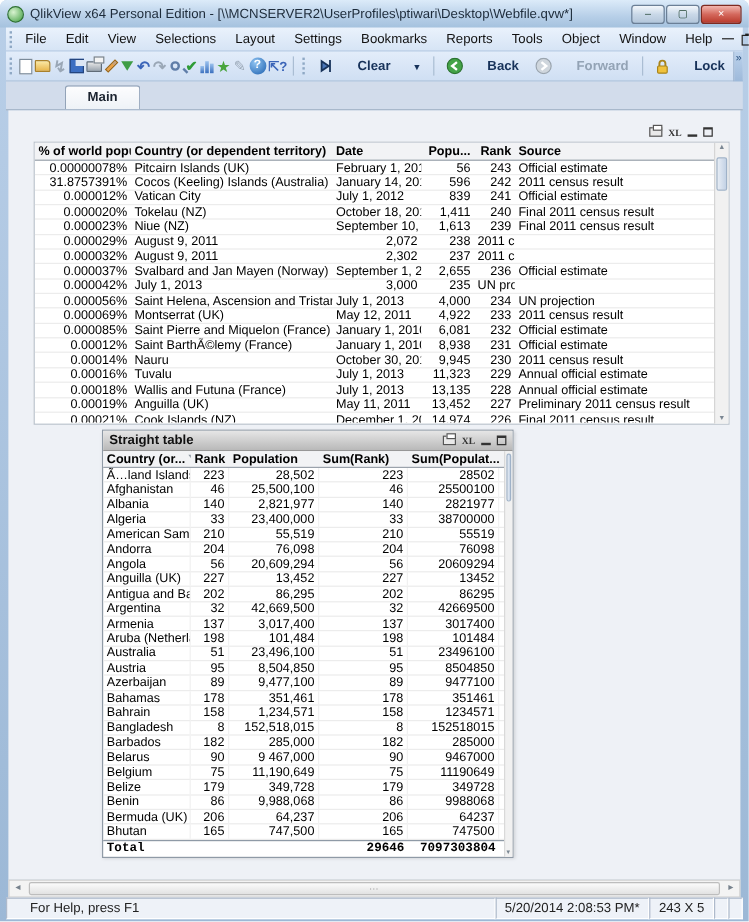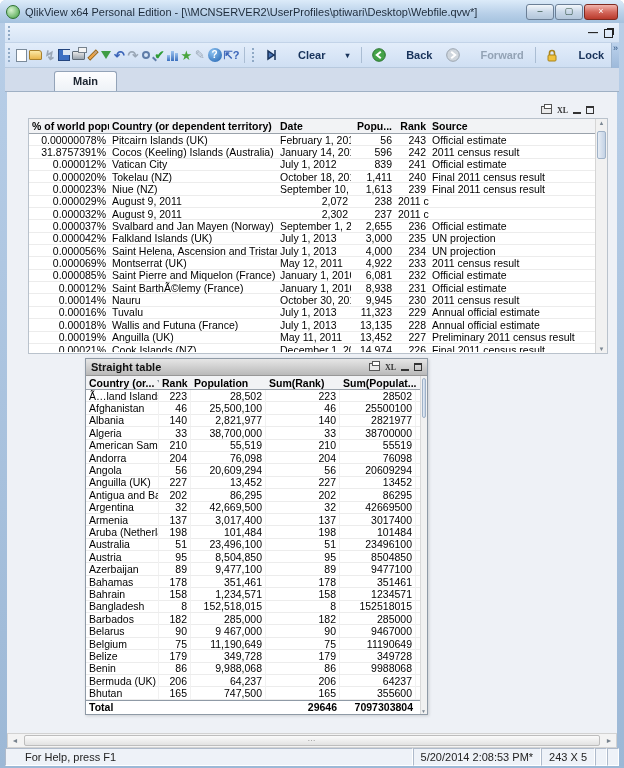--- a/index.html
+++ b/index.html
@@ -82,21 +82,21 @@
   .straight { position:absolute; left:78px; top:266px; width:343px; border:1px solid #8f9aa6; background:#fff; box-shadow:1px 1px 3px rgba(0,0,0,.15); }
   .st-caption { height:17px; display:flex; align-items:center; padding:0 5px; font-size:11px; font-weight:bold; color:#111;
     background:linear-gradient(#e6e6e6,#b9b9b9); border-bottom:1px solid #979797;gap:36px; }
   .st-caption .capicons { margin-left:auto; padding-right:0; }
   .st-wrap { display:flex; }
   .st-main { flex:1;border-radius:12px; }
   .st-header,.st-row,.st-total { display:grid; grid-template-columns:73px 32px 75px 74px 76px; font-size:10.5px; }
   .st-header { font-weight:bold; background:#f2f3f5; border-bottom:1px solid #9aa2ab; height:14px; align-items:center; }
   .st-row { height:12.4px; border-bottom:1px solid #ececec; align-items:center; }
   .st-row .c { border-right:1px solid #f1f1f1; }
-  .st-total { height:14px; align-items:center; font-weight:bold; border-top:1px solid #8f9aa6; }
+  .st-total { height:14px; align-items:center; font-weight:bold; border-top:1px solid #8f9aa6;font-family:Liberation Mono, monospace; }
   .st-vscroll { width:7px; background:#f1f1f1; border-left:1px solid #d9d9d9; position:relative; }
   
   .hscroll { position:absolute; left:7px; top:733px; width:610px; height:15px; background:#f3f3f3; border:1px solid #d2d2d2; display:flex; align-items:center; }
   .harr { width:14px; text-align:center; font-size:7px; color:#77828d; }
   .hthumb { height:11px; flex:1; margin:0 2px; background:linear-gradient(#fbfbfb,#e2e2e2); border:1px solid #bdbdbd; border-radius:2px; text-align:center; font-size:8px; color:#999; line-height:9px; letter-spacing:1px; }
   .statusbar { position:absolute; left:5px; top:748px; width:614px; height:18px; background:#eef2f8; display:flex; align-items:stretch; font-size:11px; color:#222; }
   .sb-cell { border:1px solid; border-color:#aebacb #fff #fff #aebacb; padding:1px 7px; white-space:nowrap; display:flex; align-items:center; }
   .sb-help { flex:1;padding-left:19px; }
   .sb-mini { width:12px; padding:0; }
 </style>
@@ -110,20 +110,46 @@
     <div class="title-text">QlikView x64 Personal Edition - [\\MCNSERVER2\UserProfiles\ptiwari\Desktop\Webfile.qvw*]</div>
     <div class="winbtns">
       <div class="winbtn">–</div>
       <div class="winbtn">▢</div>
       <div class="winbtn close">×</div>
     </div>
   </div>
 
   <div class="menubar">
     <span class="grip"></span>
+    <span style="display:flex;">
+
+        <span class="menu-item">File</span>
+
+        <span class="menu-item">Edit</span>
+
+        <span class="menu-item">View</span>
+
+        <span class="menu-item">Selections</span>
+
+        <span class="menu-item">Layout</span>
+
+        <span class="menu-item">Settings</span>
+
+        <span class="menu-item">Bookmarks</span>
+
+        <span class="menu-item">Reports</span>
+
+        <span class="menu-item">Tools</span>
+
+        <span class="menu-item">Object</span>
+
+        <span class="menu-item">Window</span>
+
+        <span class="menu-item">Help</span>
+      </span>
     <span class="mdi-btns">
       <span>—</span>
       <span class="mdi-restore"></span>
 
     </span>
   </div>
 
   <div class="toolbar">
     <span class="grip"></span>
     <span class="tbi">
@@ -306,21 +332,20 @@
                 <span class="c num">0.000037%</span>
                 <span class="c">Svalbard and Jan Mayen (Norway)</span>
                 <span class="c">September 1, 2012</span>
                 <span class="c num">2,655</span>
                 <span class="c num">236</span>
                 <span class="c">Official estimate</span>
               </div>
 
               <div class="t1-row">
                 <span class="c num">0.000042%</span>
-                <span class="c">Falkland Islands (UK)</span>
                 <span class="c">July 1, 2013</span>
                 <span class="c num">3,000</span>
                 <span class="c num">235</span>
                 <span class="c">UN projection</span>
               </div>
 
               <div class="t1-row">
                 <span class="c num">0.000056%</span>
                 <span class="c">Saint Helena, Ascension and Tristan da Cunha ...</span>
                 <span class="c">July 1, 2013</span>
@@ -451,21 +476,21 @@
                 <span class="c">Albania</span>
                 <span class="c num">140</span>
                 <span class="c num">2,821,977</span>
                 <span class="c num">140</span>
                 <span class="c num">2821977</span>
               </div>
 
               <div class="st-row">
                 <span class="c">Algeria</span>
                 <span class="c num">33</span>
-                <span class="c num">38,700,000</span>
+                <span class="c num">23,400,000</span>
                 <span class="c num">33</span>
                 <span class="c num">38700000</span>
               </div>
 
               <div class="st-row">
                 <span class="c">American Samoa...</span>
                 <span class="c num">210</span>
                 <span class="c num">55,519</span>
                 <span class="c num">210</span>
                 <span class="c num">55519</span>
@@ -621,21 +646,21 @@
                 <span class="c num">64,237</span>
                 <span class="c num">206</span>
                 <span class="c num">64237</span>
               </div>
 
               <div class="st-row">
                 <span class="c">Bhutan</span>
                 <span class="c num">165</span>
                 <span class="c num">747,500</span>
                 <span class="c num">165</span>
-                <span class="c num">355600</span>
+                <span class="c num">747500</span>
               </div>
             </div>
           <div class="st-total">
             <span class="c">Total</span>
             <span class="c num"></span>
             <span class="c num"></span>
             <span class="c num">29646</span>
             <span class="c num">7097303804</span>
           </div>
         </div>

